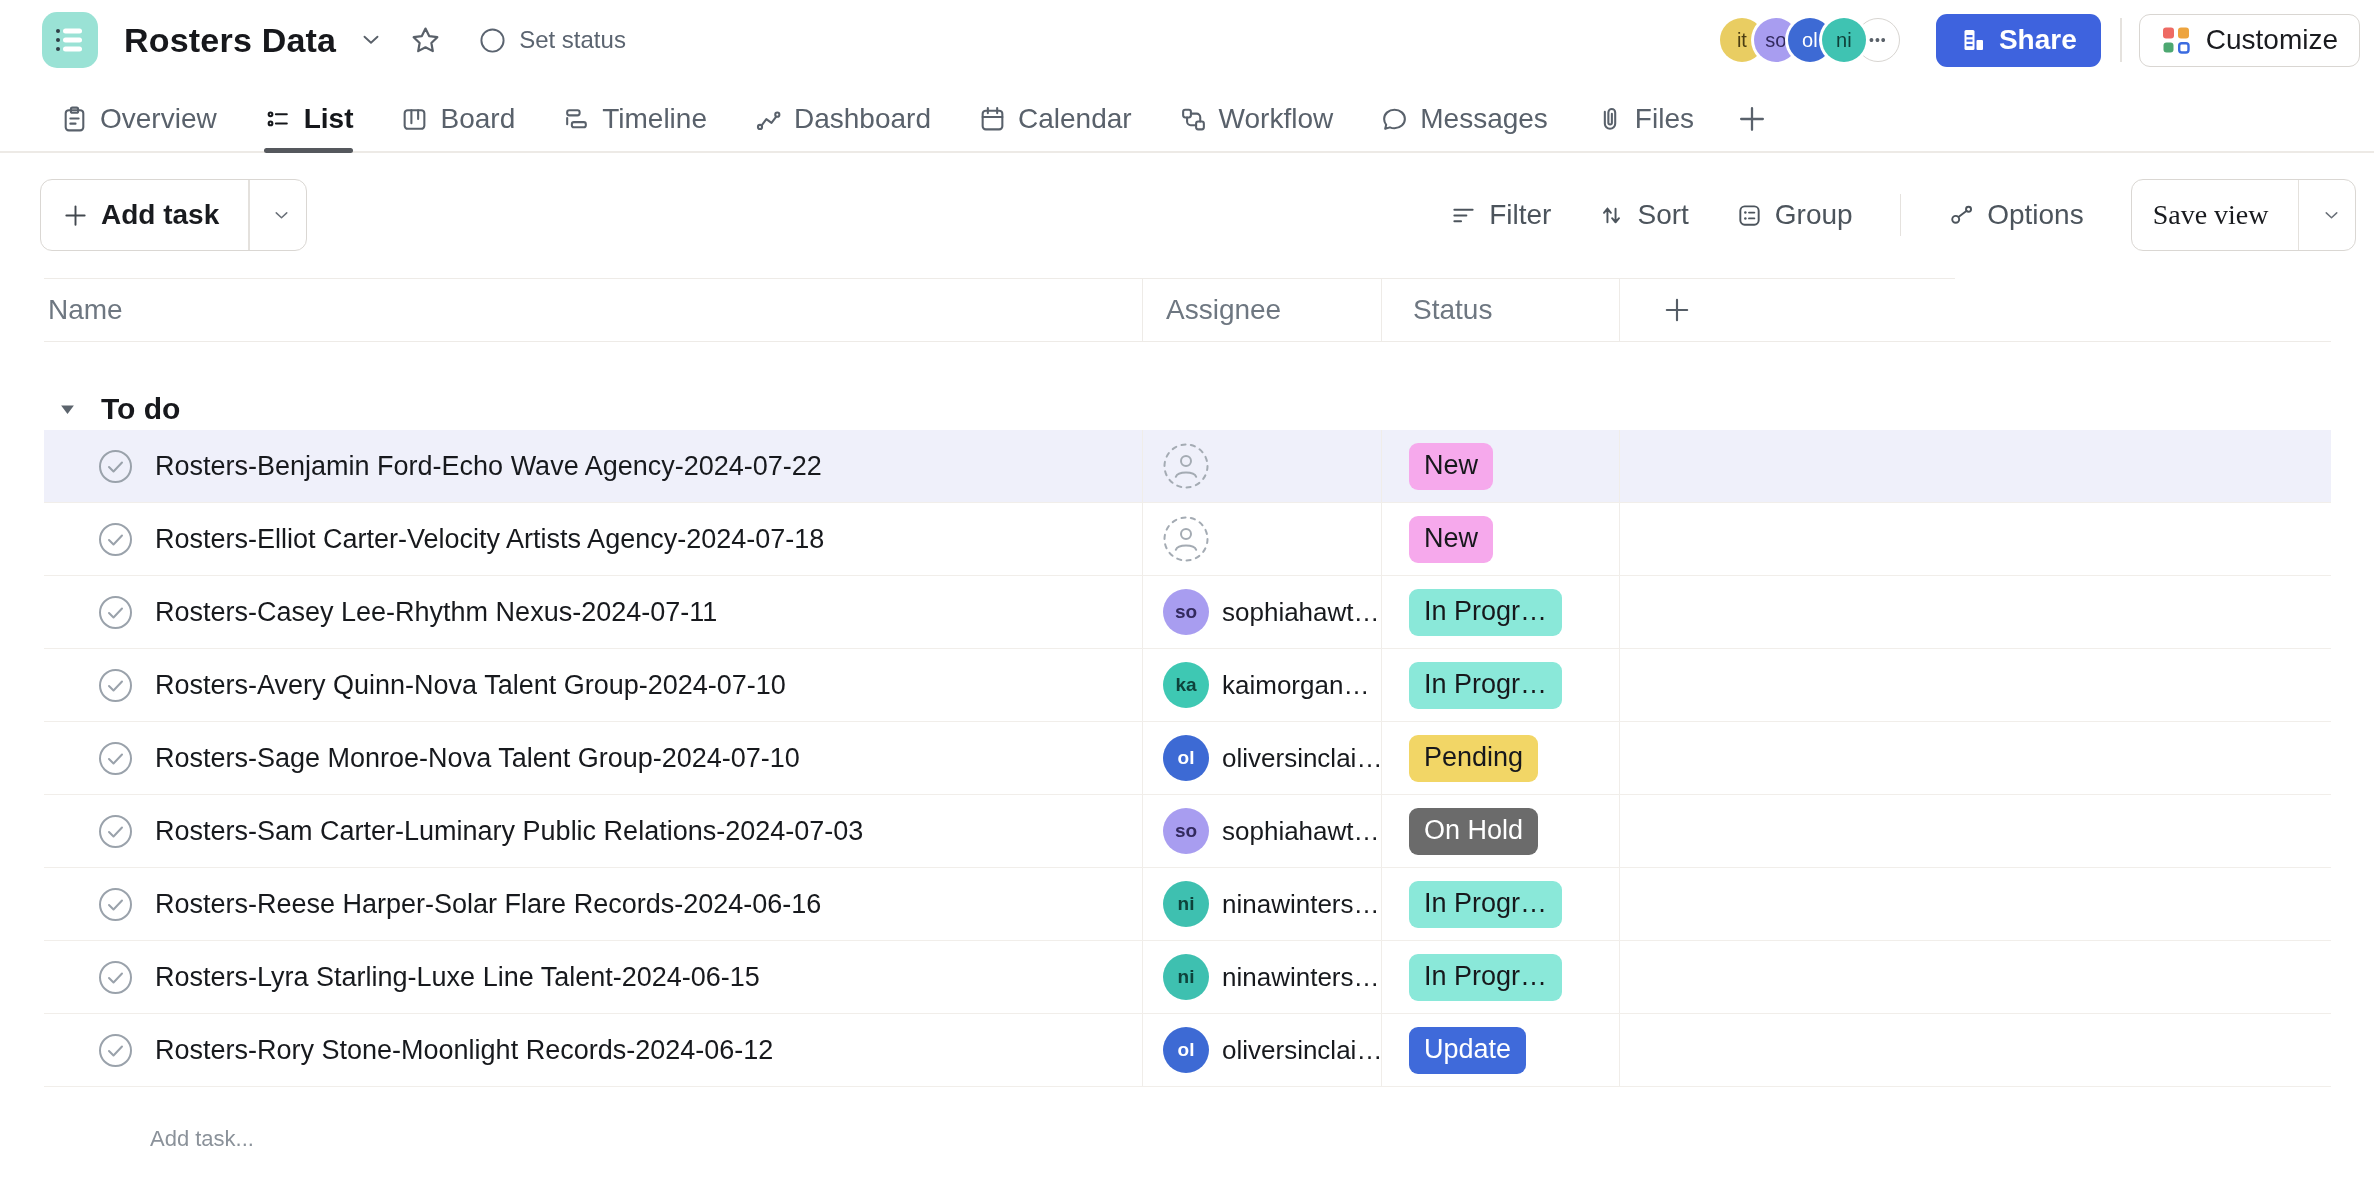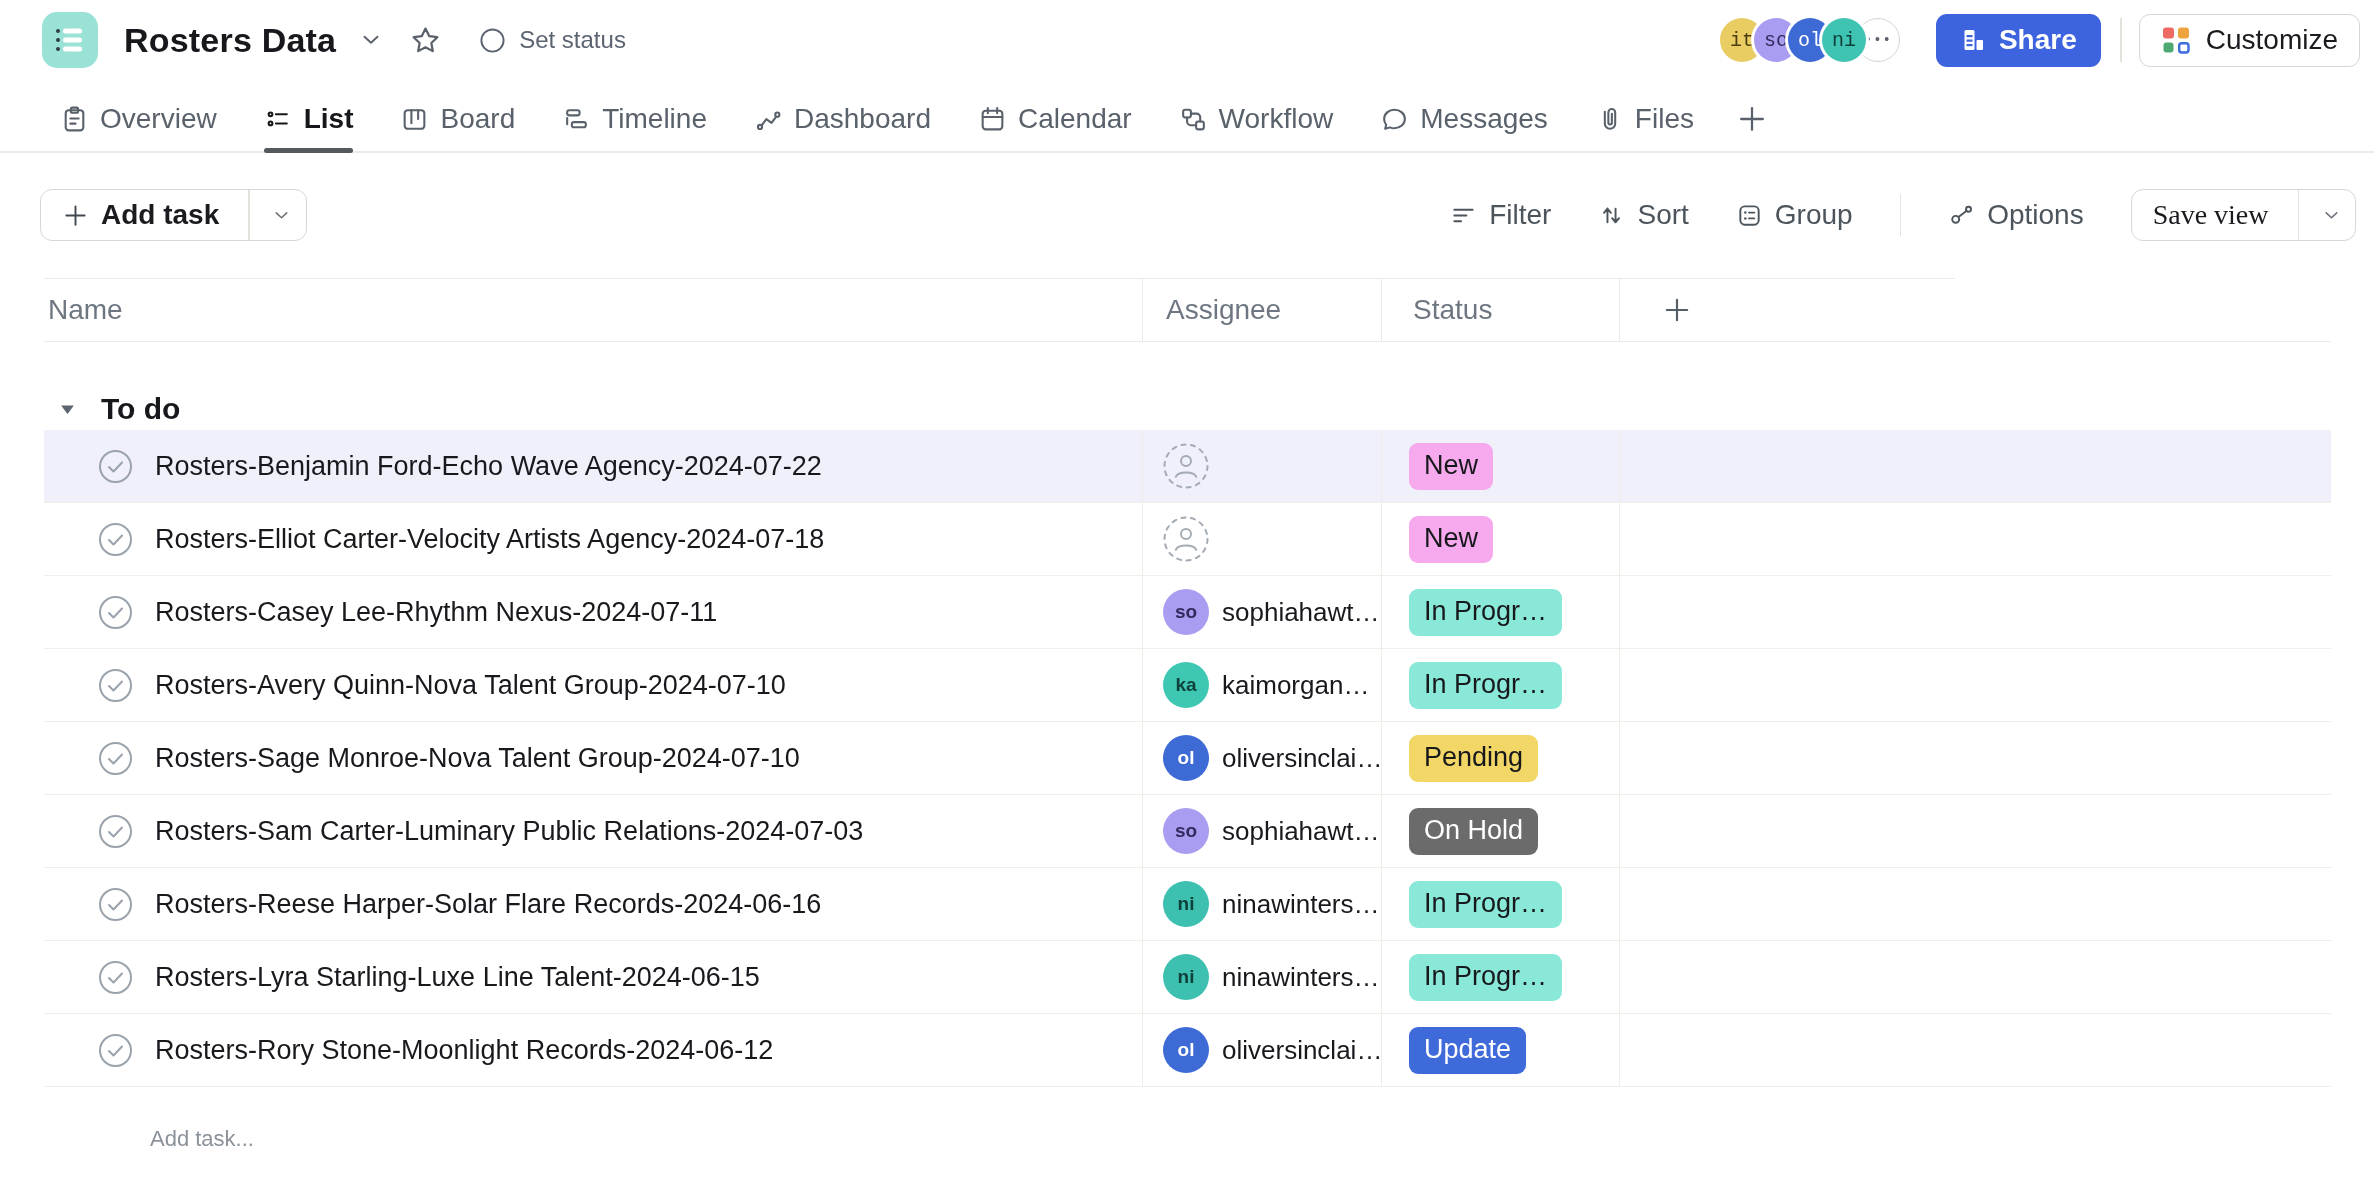--- a/index.html
+++ b/index.html
@@ -17,21 +17,21 @@
   .app-icon{width:56px;height:56px;border-radius:15px;background:var(--app_icon_mint,#9ae2d5);display:flex;align-items:center;justify-content:center;}
   .app-icon svg{width:38px;height:38px;stroke:none;}
   .page-title{font-size:34px;font-weight:700;margin:0 0 0 26px;letter-spacing:.2px;}
   .title-chev{width:26px;height:26px;color:#596069;margin-left:22px;}
   .fav-star{width:31px;height:31px;color:#596069;margin-left:26px;}
   .set-status{margin-left:38px;display:flex;align-items:center;gap:13px;color:#5b6470;font-size:24px;font-weight:500;}
   .set-status .icon{width:27px;height:27px;}
   .top-right{margin-left:auto;display:flex;align-items:center;}
   .avatar-stack{display:flex;align-items:center;}
   .t-avatar{width:44px;height:44px;border-radius:50%;display:flex;align-items:center;justify-content:center;
-    font-size:20px;font-weight:500;box-shadow:0 0 0 3px #fff;position:relative;font-family:Liberation Mono, monospace;}
+    font-size:20px;font-weight:500;box-shadow:0 0 0 3px #fff;position:relative;}
   .t-avatar + .t-avatar{margin-left:-10px;}
   .t-avatar.more{background:#fff;border:1.5px solid #d8d5d1;color:#5a6169;font-size:14px;letter-spacing:1px;}
   .share-btn{margin-left:36px;height:53px;border-radius:11px;background:var(--accent_blue,#3e63de);color:#fff;
     font-size:28px;font-weight:600;padding:0 24px;gap:13px;}
   .share-btn .icon{width:26px;height:26px;}
   .share-btn .icon svg{stroke:none;}
   .top-vdiv{width:2px;height:44px;background:#e5e2de;margin:0 17px 0 19px;}
   .customize-btn{height:53px;border-radius:11px;background:#fff;border:1.5px solid #d9d6d2;
     font-size:28px;font-weight:500;padding:0 21px;gap:14px;color:#1a1b1f;}
   .customize-btn .icon{width:31px;height:31px;}
@@ -42,21 +42,21 @@
     display:flex;align-items:center;padding-left:60px;box-sizing:border-box;}
   .tabs{display:flex;align-items:center;gap:47px;height:100%;}
   .tab{position:relative;height:100%;gap:11px;font-size:28px;font-weight:500;color:#59616b;}
   .tab .icon{width:29px;height:29px;}
   .tab.active{color:#15171b;font-weight:600;}
   .tab.active .tab-underline{position:absolute;left:0;right:0;bottom:-2px;height:5px;background:#55585d;border-radius:3px;}
   .tab-add{margin-left:42px;width:32px;height:32px;color:#59616b;}
 
   
   .toolbar{position:absolute;top:187px;left:40px;right:18px;height:56px;display:flex;align-items:center;}
-  .split-btn{display:flex;align-items:stretch;height:52px;border:1.5px solid #dad7d3;border-radius:12px;background:#fff;overflow:hidden;box-sizing:border-box;gap:8px;}
+  .split-btn{display:flex;align-items:stretch;height:72px;border:1.5px solid #dad7d3;border-radius:12px;background:#fff;overflow:hidden;box-sizing:border-box;gap:8px;}
   .split-main{padding:0 21px;gap:12px;font-size:28px;font-weight:600;color:#191b1f;}
   .split-main .icon{width:27px;height:27px;color:#42484f;}
   .split-sep{width:1.5px;background:#e4e1dd;}
   .split-chev{width:48px;justify-content:center;color:#6a7078;}
   .split-chev .icon{width:21px;height:21px;}
   .toolbar-right{margin-left:auto;display:flex;align-items:center;gap:47px;}
   .tool-btn{gap:12px;font-size:28px;font-weight:500;color:#4c545c;}
   .tool-btn .icon{width:27px;height:27px;}
   .tool-vdiv{width:1.5px;height:42px;background:#e5e2de;}
   .save-view .split-main{font-weight:500;font-family:Liberation Serif, serif;}

